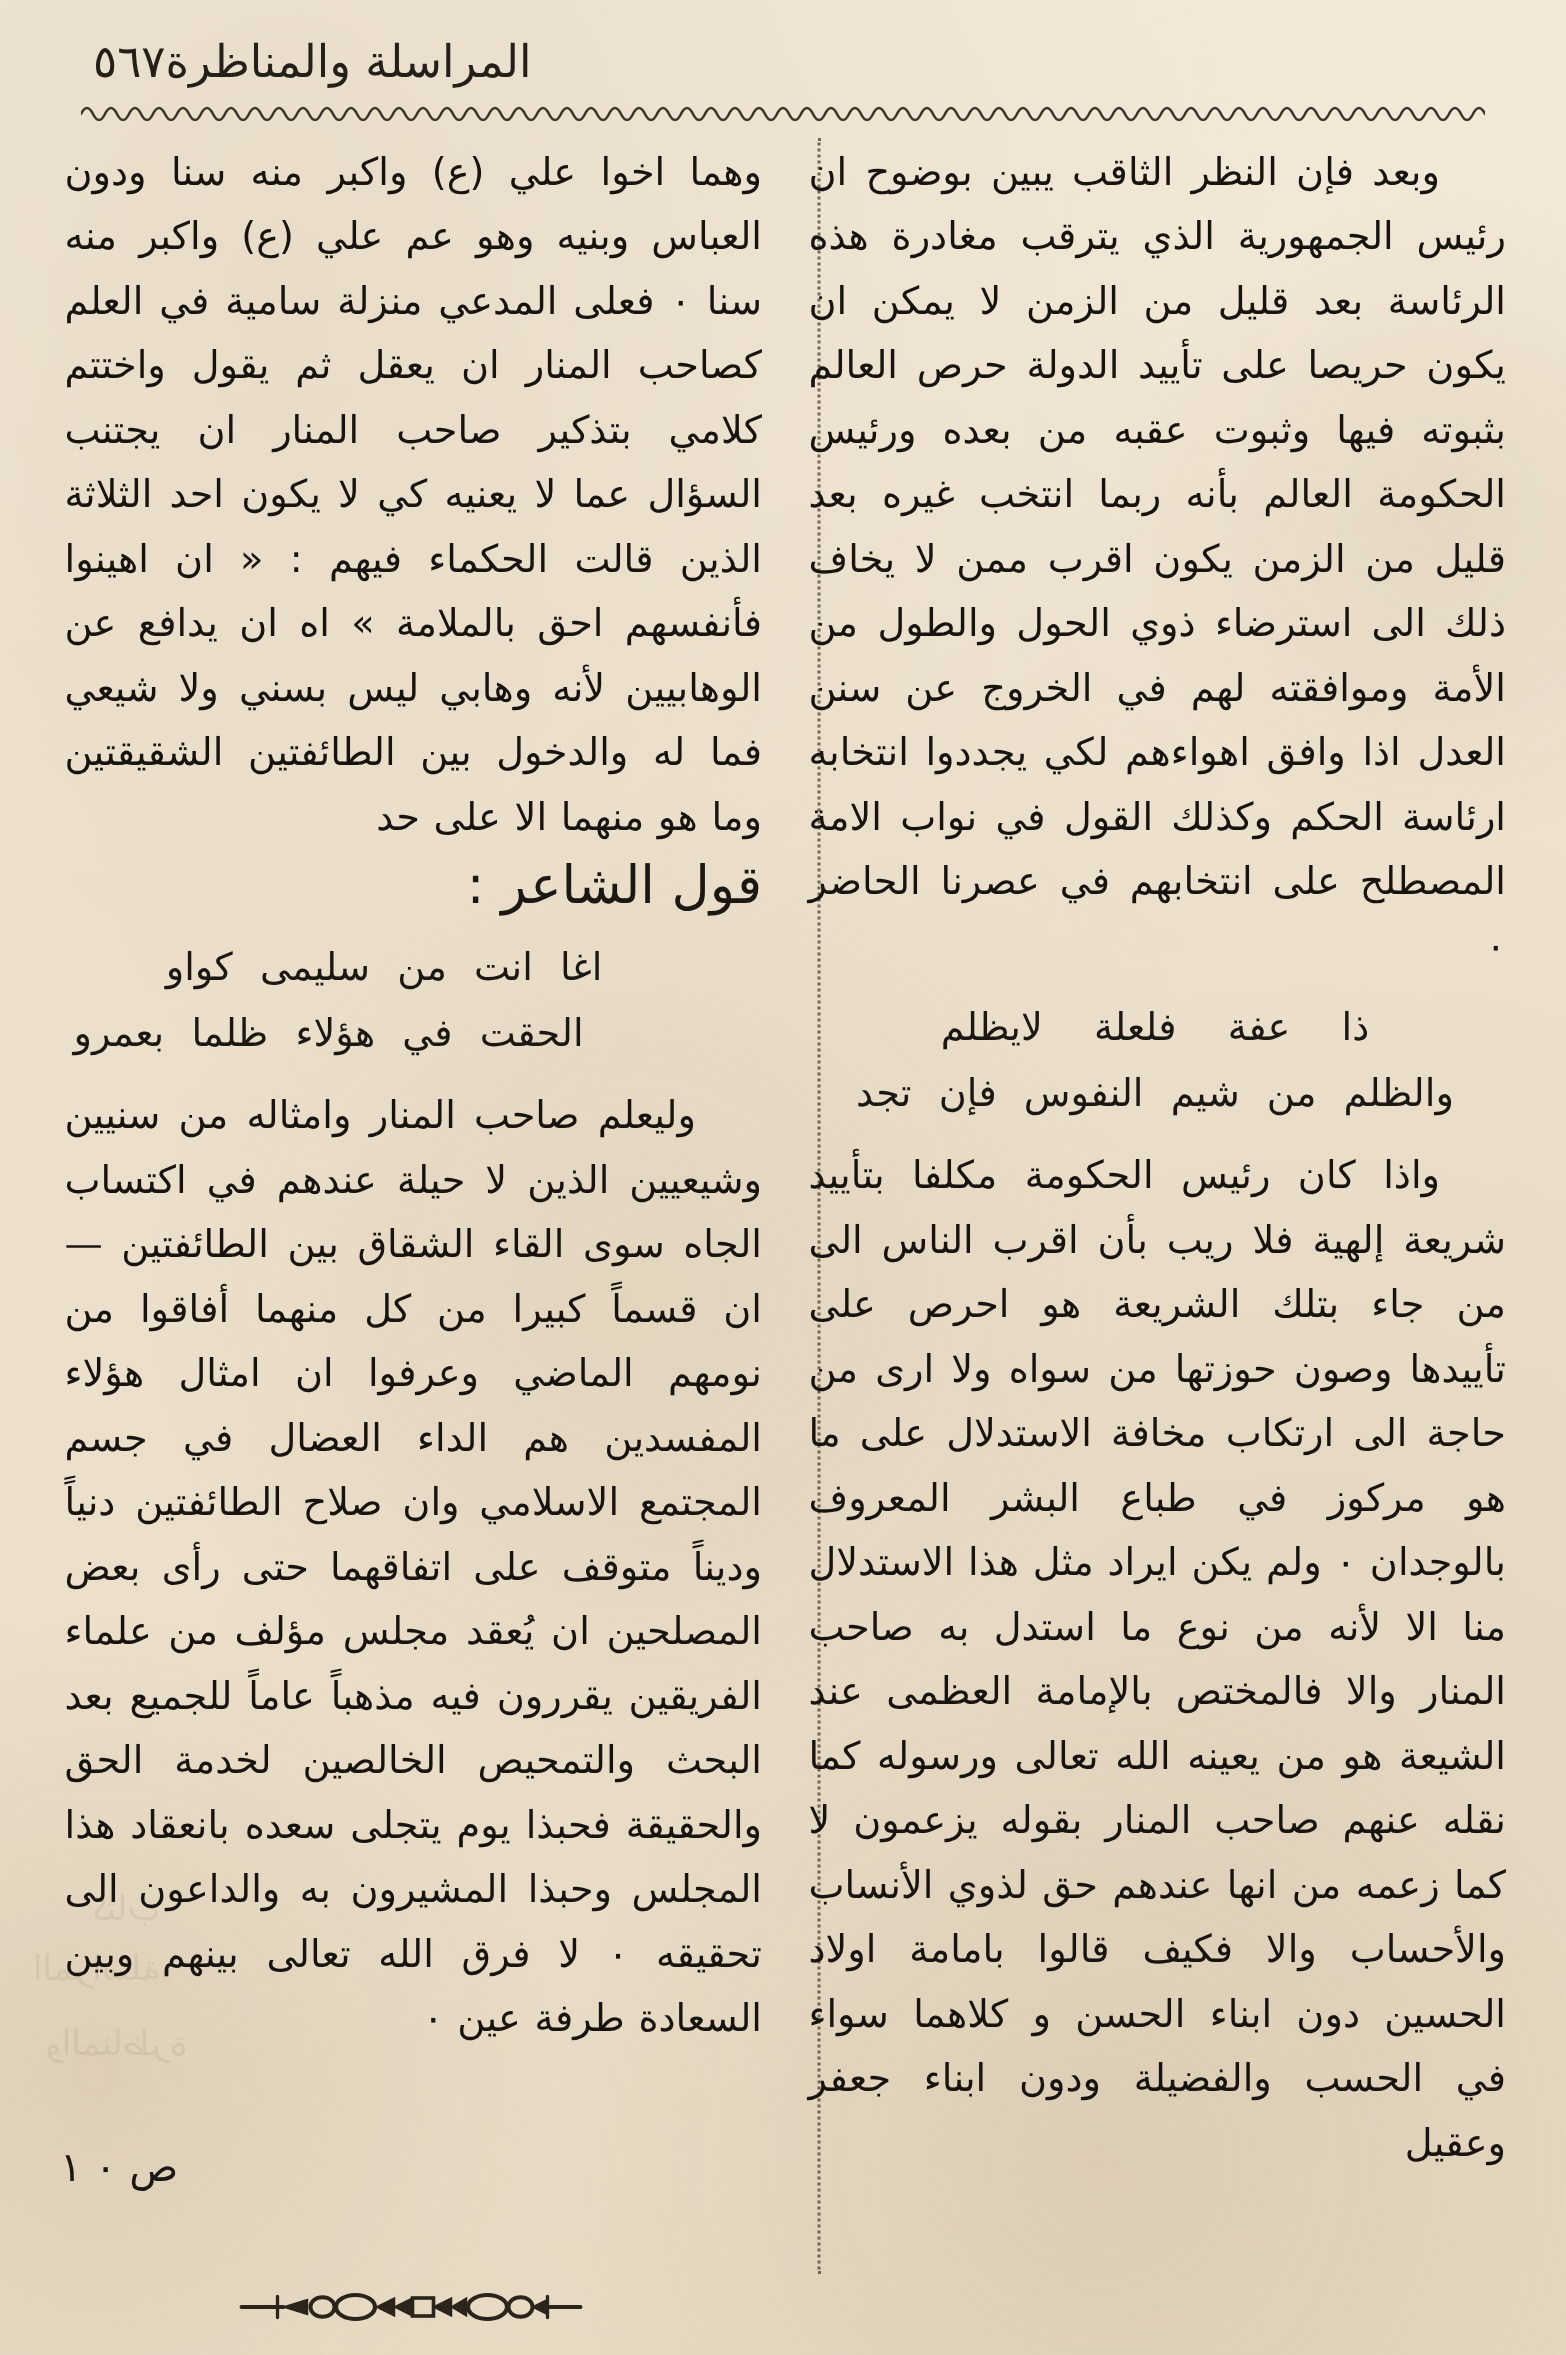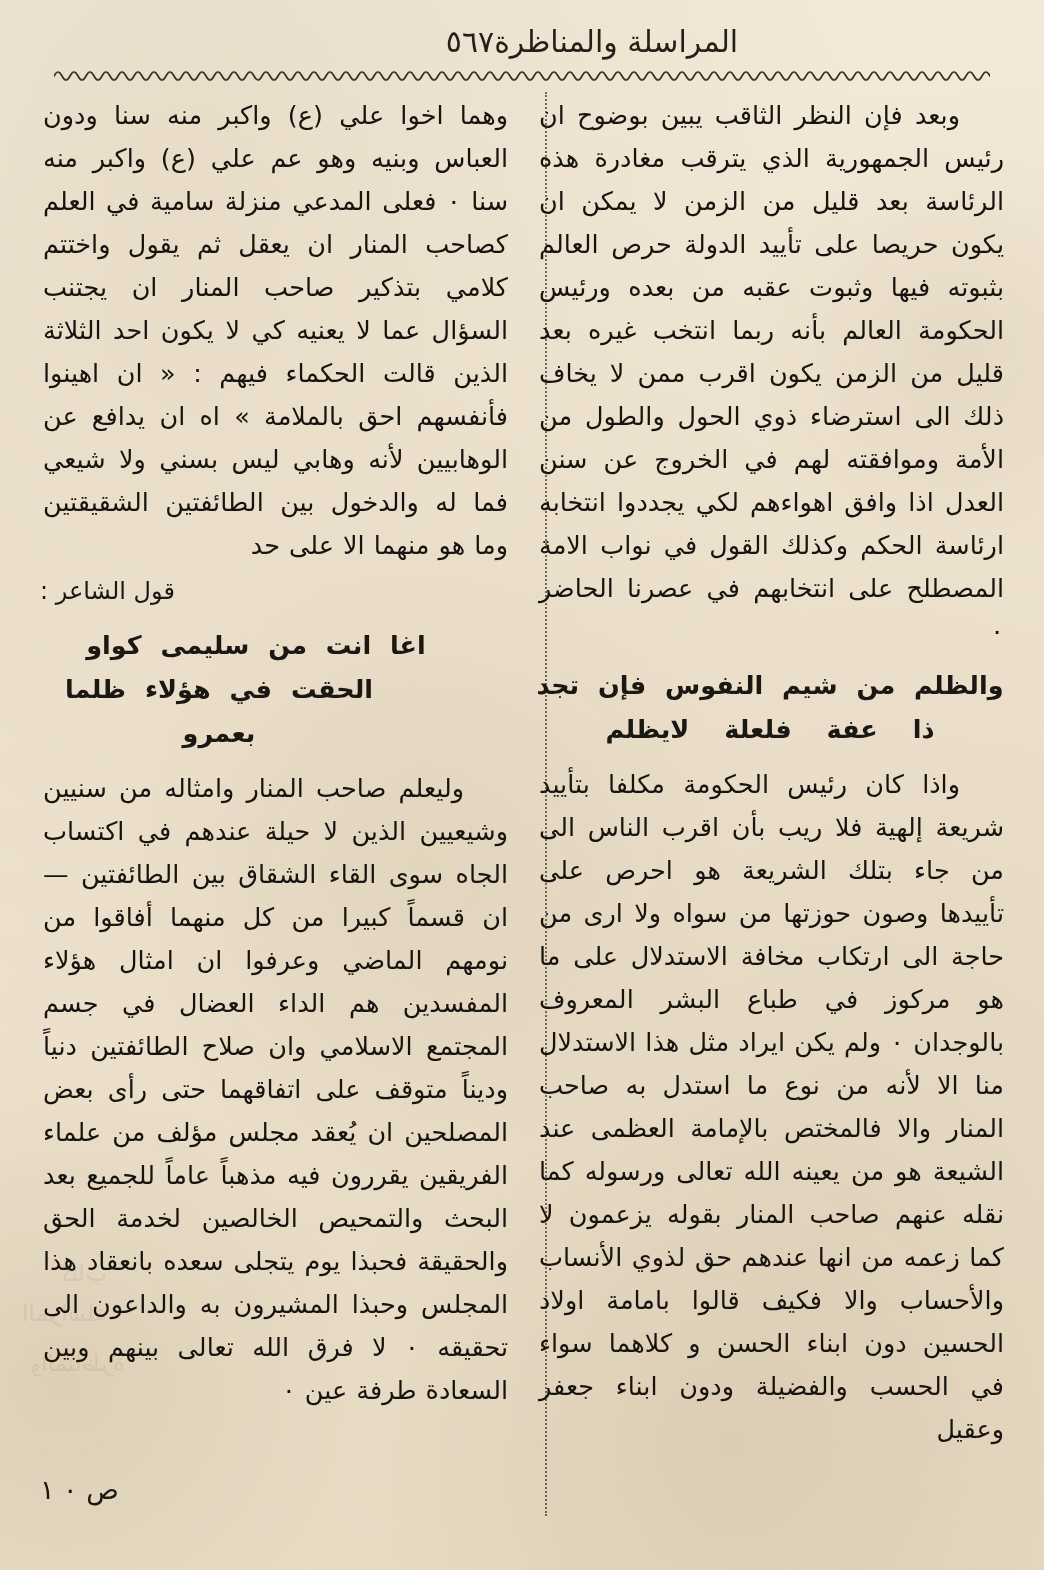--- a/index.html
+++ b/index.html
@@ -55,21 +55,21 @@
   .masthead {
     position: absolute;
     top: 18px;
     left: 0;
     right: 0;
     height: 46px;
     padding: 0 62px;
     box-sizing: border-box;
     display: flex;
     align-items: center;
-    justify-content: center;
+    justify-content: flex-start;
     flex-direction: row-reverse;
   }
 
   .folio {
     font-size: 30px;
     letter-spacing: 2px;
     color: #241f18;
     font-family: "DejaVu Sans", sans-serif;
   }
 
@@ -135,40 +135,39 @@
 
   p.body.last {
     text-align-last: right;
   }
 
   
   .verse {
     margin: 10px 0 12px 0;
     font-size: 25.5px;
     line-height: 44px;
-    font-weight: bold;
   }
 
   .verse .hemistich {
     display: block;
     text-align: center;
     word-spacing: 10px;
   }
 
   .verse .hemistich.wide {
     word-spacing: 26px;
   }
 
   .verse .hemistich.a { padding-right: 36px; }
   .verse .hemistich.b { padding-right: 110px; }
 
   .lead-in {
-    font-size: 24px;
+    font-size: 35px;
     line-height: 44px;
-    text-align: left;
+    text-align: right;
     margin: 0 0 2px 0;
   }
 
   .signature {
     margin-top: 62px;
     font-size: 27px;
     text-align: left;
     padding-right: 40px;
     letter-spacing: 3px;
   }
@@ -205,27 +204,27 @@
   <div class="col-divider"></div>
 
   <div class="columns">
 
     <div class="col col-right-inner">
 
 
       <p class="body indent last">وبعد فإن النظر الثاقب يبين بوضوح ان رئيس الجمهورية الذي يترقب مغادرة هذه الرئاسة بعد قليل من الزمن لا يمكن ان يكون حريصا على تأييد الدولة حرص العالم بثبوته فيها وثبوت عقبه من بعده ورئيس الحكومة العالم بأنه ربما انتخب غيره بعد قليل من الزمن يكون اقرب ممن لا يخاف ذلك الى استرضاء ذوي الحول والطول من الأمة وموافقته لهم في الخروج عن سنن العدل اذا وافق اهواءهم لكي يجددوا انتخابه ارئاسة الحكم وكذلك القول في نواب الامة المصطلح على انتخابهم في عصرنا الحاضر ٠</p>
 
       <div class="verse">
-        <span class="hemistich">والظلم من شيم النفوس فإن تجد</span>
         <span class="hemistich wide">
           <span>ذا</span>
           <span>عفة</span>
           <span>فلعلة</span>
           <span>لايظلم</span>
         </span>
+        <span class="hemistich">والظلم من شيم النفوس فإن تجد</span>
       </div>
 
       <p class="body indent last">واذا كان رئيس الحكومة مكلفا بتأييد شريعة إلهية فلا ريب بأن اقرب الناس الى من جاء بتلك الشريعة هو احرص على تأييدها وصون حوزتها من سواه ولا ارى من حاجة الى ارتكاب مخافة الاستدلال على ما هو مركوز في طباع البشر المعروف بالوجدان ٠ ولم يكن ايراد مثل هذا الاستدلال منا الا لأنه من نوع ما استدل به صاحب المنار والا فالمختص بالإمامة العظمى عند الشيعة هو من يعينه الله تعالى ورسوله كما نقله عنهم صاحب المنار بقوله يزعمون لا كما زعمه من انها عندهم حق لذوي الأنساب والأحساب والا فكيف قالوا بامامة اولاد الحسين دون ابناء الحسن و كلاهما سواء في الحسب والفضيلة ودون ابناء جعفر وعقيل</p>
 
     </div>
 
     <div class="col col-left-inner">
 
       <p class="body last">وهما اخوا علي (ع) واكبر منه سنا ودون العباس وبنيه وهو عم علي (ع) واكبر منه سنا ٠ فعلى المدعي منزلة سامية في العلم كصاحب المنار ان يعقل ثم يقول واختتم كلامي بتذكير صاحب المنار ان يجتنب السؤال عما لا يعنيه كي لا يكون احد الثلاثة الذين قالت الحكماء فيهم : « ان اهينوا فأنفسهم احق بالملامة » اه ان يدافع عن الوهابيين لأنه وهابي ليس بسني ولا شيعي فما له والدخول بين الطائفتين الشقيقتين وما هو منهما الا على حد</p>
 

